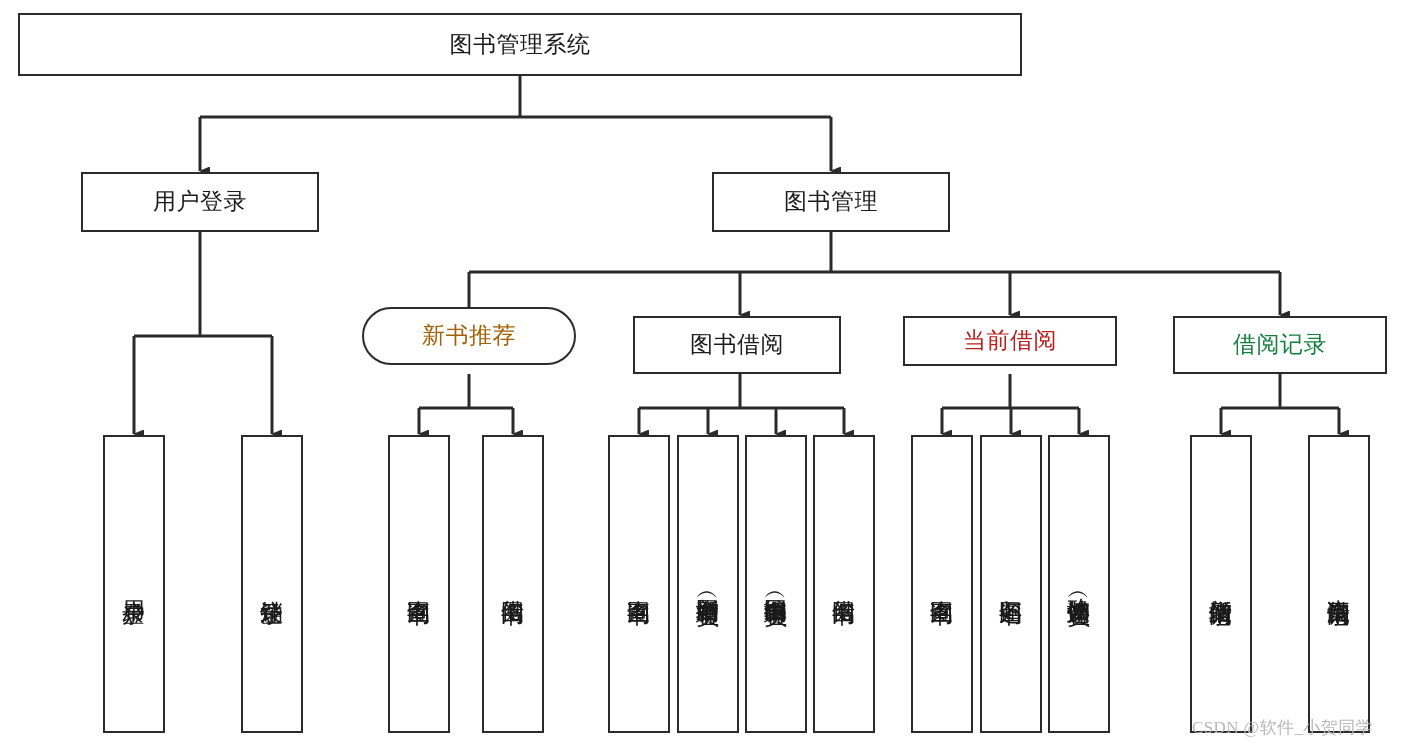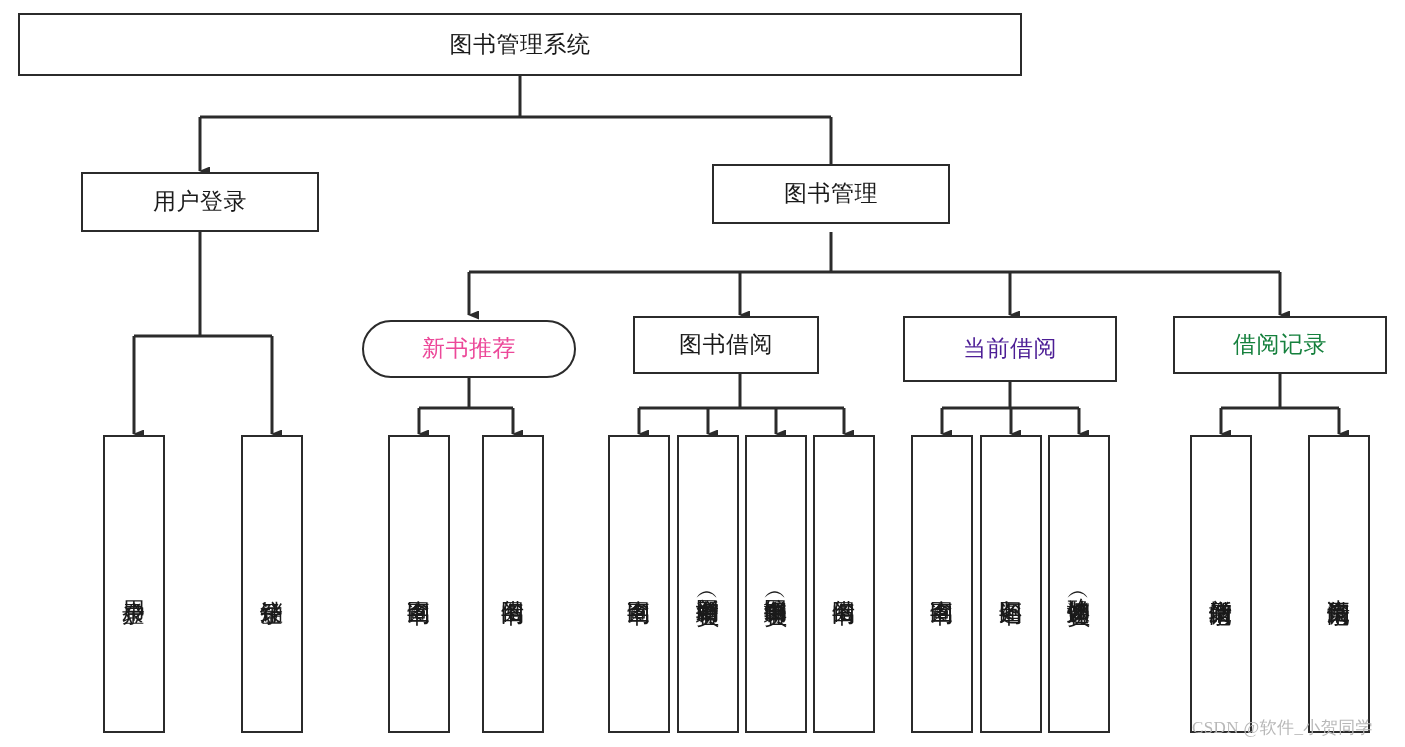--- a/index.html
+++ b/index.html
@@ -115,30 +115,30 @@
       </g>
   </svg>
 
   <div id="nodes-layer">
       <div class="node horiz" style="left: 18px; top: 13px; width: 1004px; height: 63px; border-color: rgb(43, 43, 43); color: rgb(26, 26, 26);">
         <span class="node-label">图书管理系统</span>
       </div>
       <div class="node horiz" style="left: 81px; top: 172px; width: 238px; height: 60px; border-color: rgb(43, 43, 43); color: rgb(26, 26, 26);">
         <span class="node-label">用户登录</span>
       </div>
-      <div class="node horiz" style="left: 712px; top: 164px; width: 238px; height: 60px; border-color: rgb(43, 43, 43); color: rgb(26, 26, 26);">
+      <div class="node horiz" style="left: 712px; top: 172px; width: 238px; height: 60px; border-color: rgb(43, 43, 43); color: rgb(26, 26, 26);">
         <span class="node-label">图书管理</span>
       </div>
-      <div class="node horiz" style="left: 362px; top: 320px; width: 214px; height: 58px; border-color: rgb(43, 43, 43); color: #ec4899; border-radius: 29px;">
+      <div class="node horiz" style="left: 362px; top: 307px; width: 214px; height: 58px; border-color: rgb(43, 43, 43); color: #a16207; border-radius: 29px;">
         <span class="node-label">新书推荐</span>
       </div>
-      <div class="node horiz" style="left: 633px; top: 316px; width: 186px; height: 58px; border-color: rgb(43, 43, 43); color: rgb(26, 26, 26);">
+      <div class="node horiz" style="left: 633px; top: 316px; width: 208px; height: 58px; border-color: rgb(43, 43, 43); color: rgb(26, 26, 26);">
         <span class="node-label">图书借阅</span>
       </div>
-      <div class="node horiz" style="left: 903px; top: 316px; width: 214px; height: 66px; border-color: rgb(43, 43, 43); color: #4c1d95;">
+      <div class="node horiz" style="left: 903px; top: 316px; width: 214px; height: 50px; border-color: rgb(43, 43, 43); color: #b91c1c;">
         <span class="node-label">当前借阅</span>
       </div>
       <div class="node horiz" style="left: 1173px; top: 316px; width: 214px; height: 58px; border-color: rgb(43, 43, 43); color: #15803d;">
         <span class="node-label">借阅记录</span>
       </div>
       <div class="node vert" style="left: 103px; top: 435px; width: 62px; height: 298px; border-color: rgb(43, 43, 43); color: rgb(26, 26, 26);">
         <span class="node-label">用户登录</span>
       </div>
       <div class="node vert" style="left: 241px; top: 435px; width: 62px; height: 298px; border-color: rgb(43, 43, 43); color: rgb(26, 26, 26);">
         <span class="node-label">注销登录</span>

